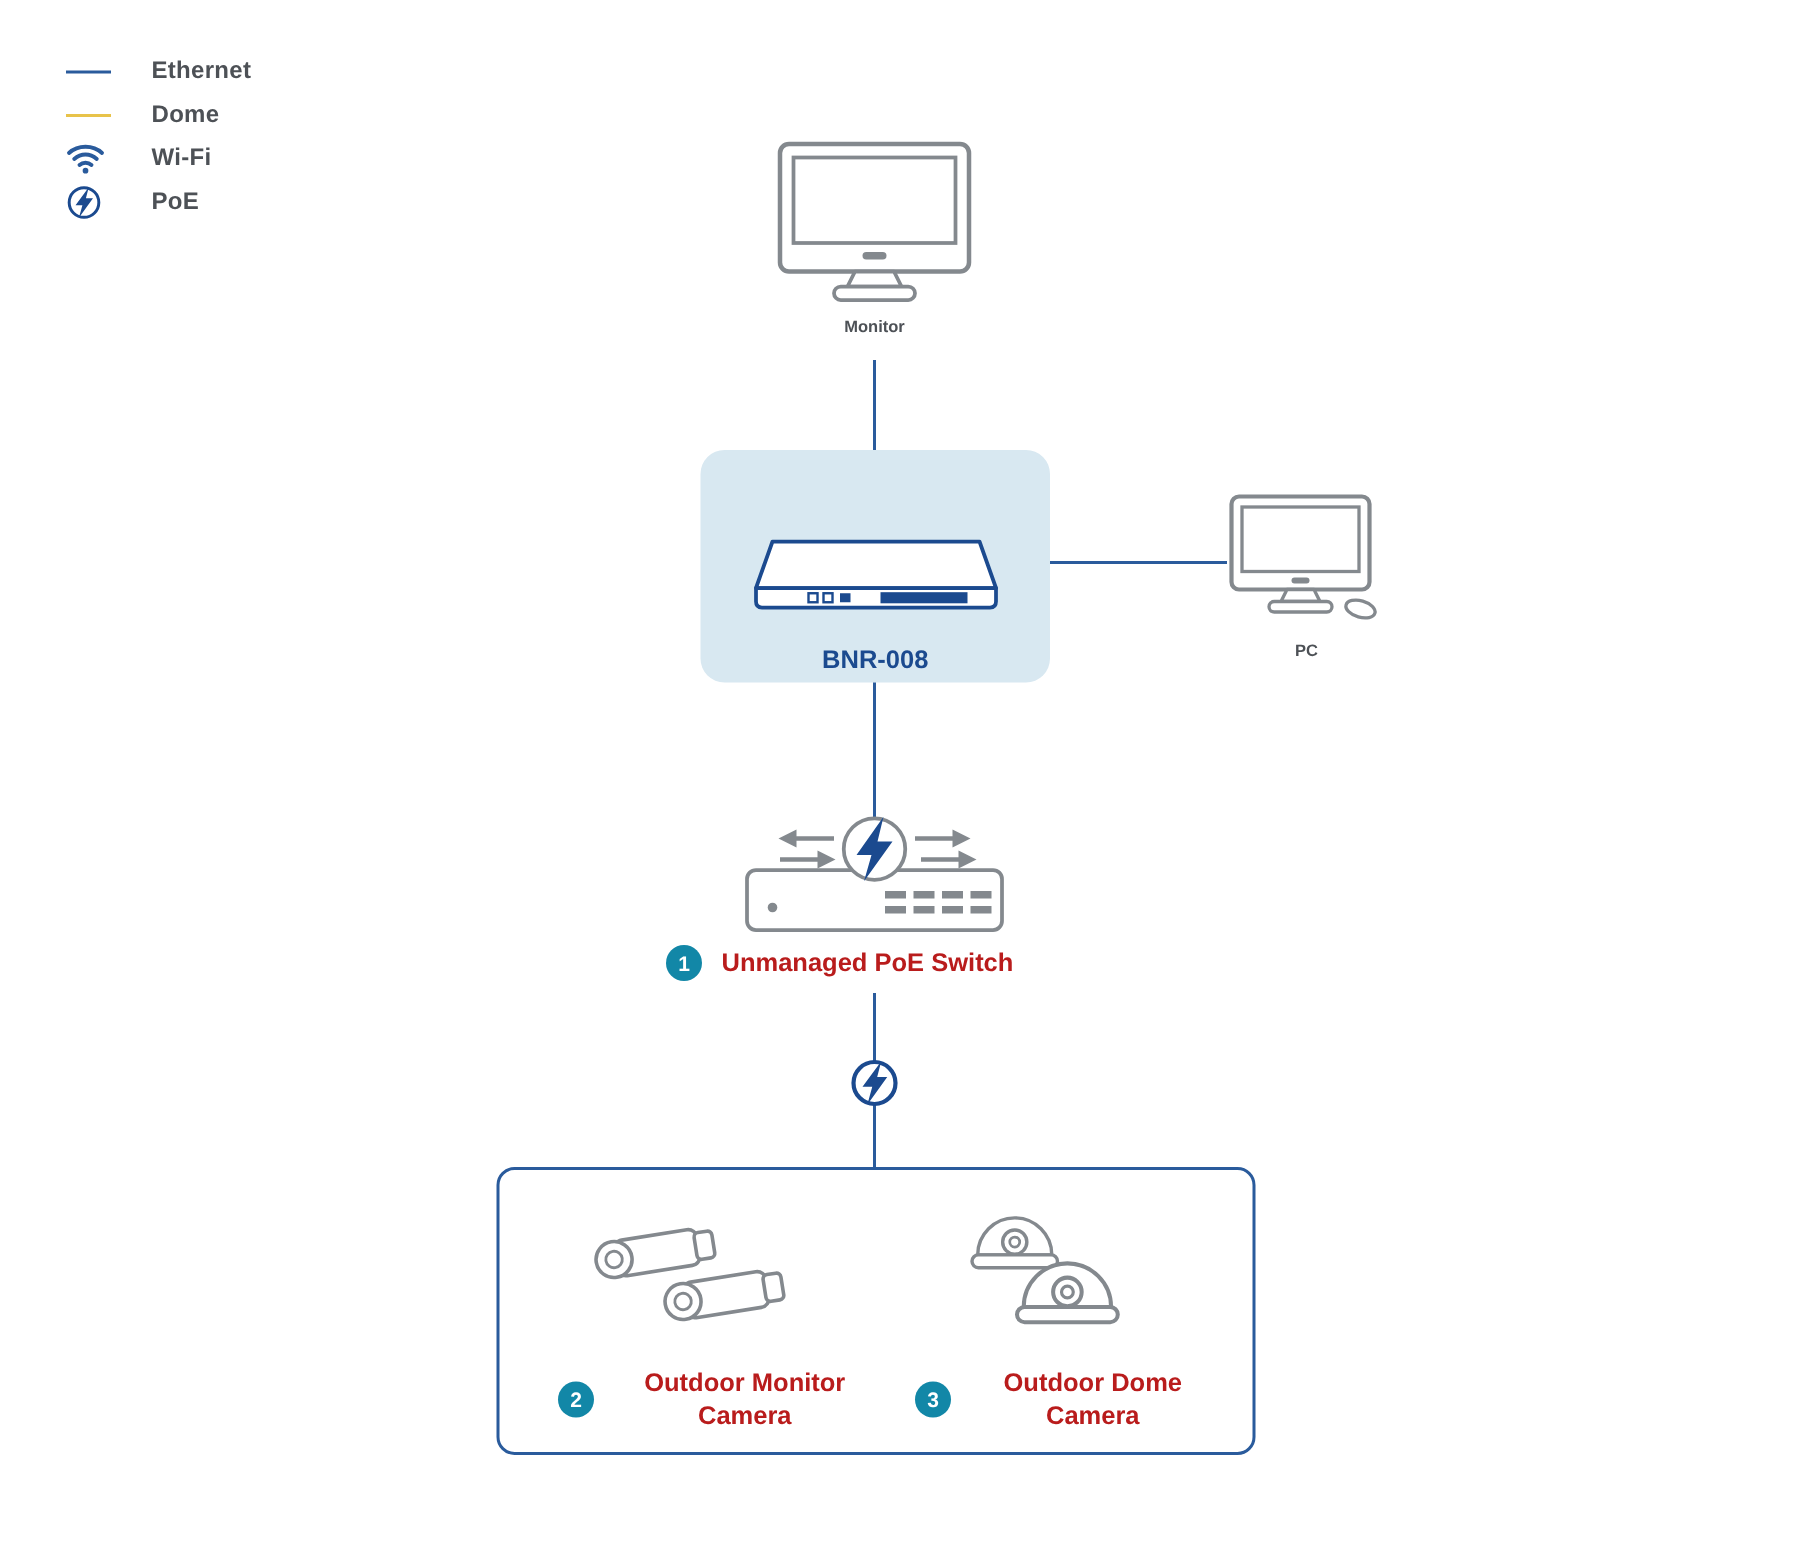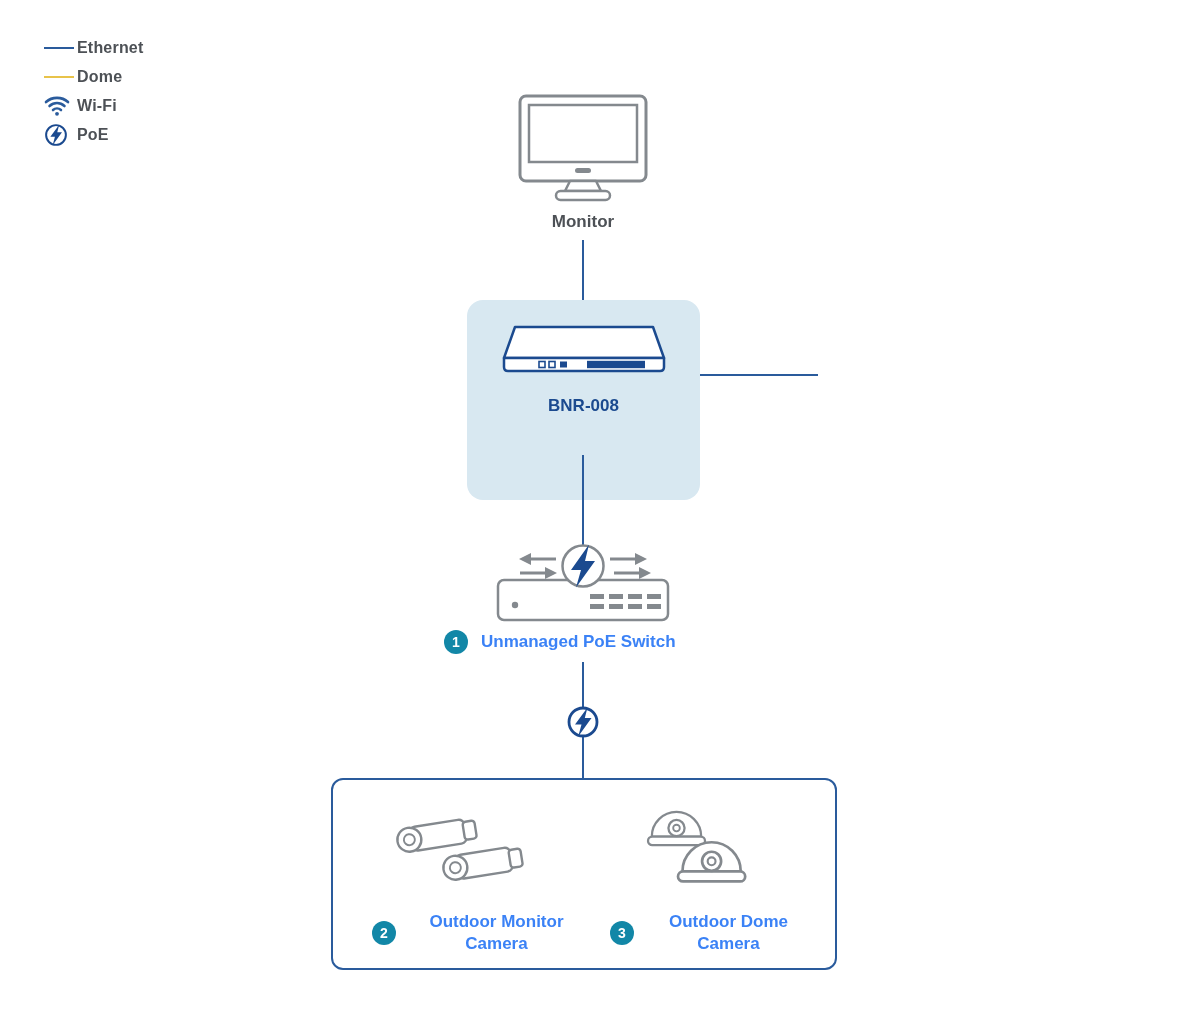--- a/index.html
+++ b/index.html
@@ -5,51 +5,51 @@
   * { margin: 0; padding: 0; box-sizing: border-box; }
   html, body { background: #ffffff; }
   body {
     font-family: "Liberation Sans", "DejaVu Sans", sans-serif;
     width: 1200px; height: 1034px; position: relative; overflow: hidden;
   }
   .canvas { position: absolute; inset: 0; width: 1200px; height: 1034px; }
 
   
   .legend { position: absolute; left: 44px; top: 33px; display: flex; flex-direction: column; }
-  .legend-row { display: flex; align-items: center; height: 29px; gap: 1px; }
+  .legend-row { display: flex; align-items: center; height: 29px; gap: 25px; }
   .legend-swatch { width: 32px; display: flex; align-items: center; justify-content: flex-start; }
   .line-swatch { width: 30px; height: 0; border-top: 2.5px solid #2a5b9c; }
   .line-swatch.fiber { border-top-color: #e8c34a; }
   .legend-label { font-size: 16px; font-weight: 700; color: #4d5156; letter-spacing: .2px; }
 
   
   .vline { position: absolute; width: 2px; background: #2a5b9c; }
   .hline { position: absolute; height: 2px; background: #2a5b9c; }
 
   
   .node { position: absolute; display: flex; flex-direction: column; align-items: center; }
-  .node-label { font-size: 17px; font-weight: 700; color: #4d5156; margin-top: 6px; }
+  .node-label { font-size: 11px; font-weight: 700; color: #4d5156; margin-top: 6px; }
 
   
   .nvr-panel {
-    position: absolute; left: 467px; top: 300px; width: 233px; height: 200px;
+    position: absolute; left: 467px; top: 300px; width: 233px; height: 155px;
     background: #d8e8f1; border-radius: 16px;
     display: flex; flex-direction: column; align-items: center;
-    padding-top: 24px;
+    padding-top: 58px;
   }
   .nvr-label { font-size: 17px; font-weight: 700; color: #1b4a8f; margin-top: 22px; }
 
   
   .caption { position: absolute; display: flex; align-items: center; }
   .badge {
     width: 24px; height: 24px; border-radius: 50%; background: #1287a7;
     color: #ffffff; font-size: 14px; font-weight: 700;
     display: flex; align-items: center; justify-content: center; flex: 0 0 24px;
   }
-  .teal-text { color: #3b82f6; font-size: 17px; font-weight: 700; line-height: 22px; }
+  .teal-text { color: #b91c1c; font-size: 17px; font-weight: 700; line-height: 22px; }
   .caption .teal-text { margin-left: 13px; }
   .caption.center-text { align-items: center; }
   .caption .stacked { flex: 1; text-align: center; }
 
   
   .camera-box {
     position: absolute; left: 331px; top: 778px; width: 506px; height: 192px;
     background: #ffffff; border: 2px solid #2a5b9c; border-radius: 12px;
   }
 
@@ -120,20 +120,33 @@
         <rect x="50" y="37.5" width="6" height="6" fill="none" stroke="#1b4a8f" stroke-width="1.6"></rect>
         <rect x="61" y="37.5" width="7" height="6" fill="#1b4a8f"></rect>
         <rect x="88" y="36.8" width="58" height="7.4" fill="#1b4a8f"></rect>
       </svg>
     </span>
     <span class="nvr-label">BNR-008</span>
   </div>
 
   <div class="hline" style="left:700px; top:374px; width:118px;"></div>
 
+  <div class="node" style="left:818px; top:328px; width:106px;">
+    <span>
+      <svg width="106" height="94" viewBox="0 0 106 94">
+        <rect x="3" y="3" width="92" height="62" rx="5" fill="#ffffff" stroke="#84898e" stroke-width="2.8"></rect>
+        <rect x="10" y="10" width="78" height="43" fill="#ffffff" stroke="#84898e" stroke-width="2.2"></rect>
+        <rect x="43" y="57" width="12" height="4" rx="2" fill="#84898e"></rect>
+        <path d="M40 65 L58 65 L62 73 L36 73 Z" fill="#ffffff" stroke="#84898e" stroke-width="2.2" stroke-linejoin="round"></path>
+        <rect x="28" y="73" width="42" height="7" rx="3.5" fill="#ffffff" stroke="#84898e" stroke-width="2.2"></rect>
+        <ellipse cx="89" cy="78" rx="10" ry="5.5" transform="rotate(16 89 78)" fill="#ffffff" stroke="#84898e" stroke-width="2.2"></ellipse>
+      </svg>
+    </span>
+    <span class="node-label">PC</span>
+  </div>
 
   <div class="vline" style="left:582px; top:455px; height:90px;"></div>
 
   <div class="abs" style="left:490px; top:542px;">
     <svg width="186" height="82" viewBox="0 0 186 82">
 
       <line x1="40" y1="17" x2="66" y2="17" stroke="#84898e" stroke-width="3"></line>
       <path d="M41 11 L29 17 L41 23 Z" fill="#84898e"></path>
       <line x1="30" y1="31" x2="56" y2="31" stroke="#84898e" stroke-width="3"></line>
       <path d="M55 25 L67 31 L55 37 Z" fill="#84898e"></path>

